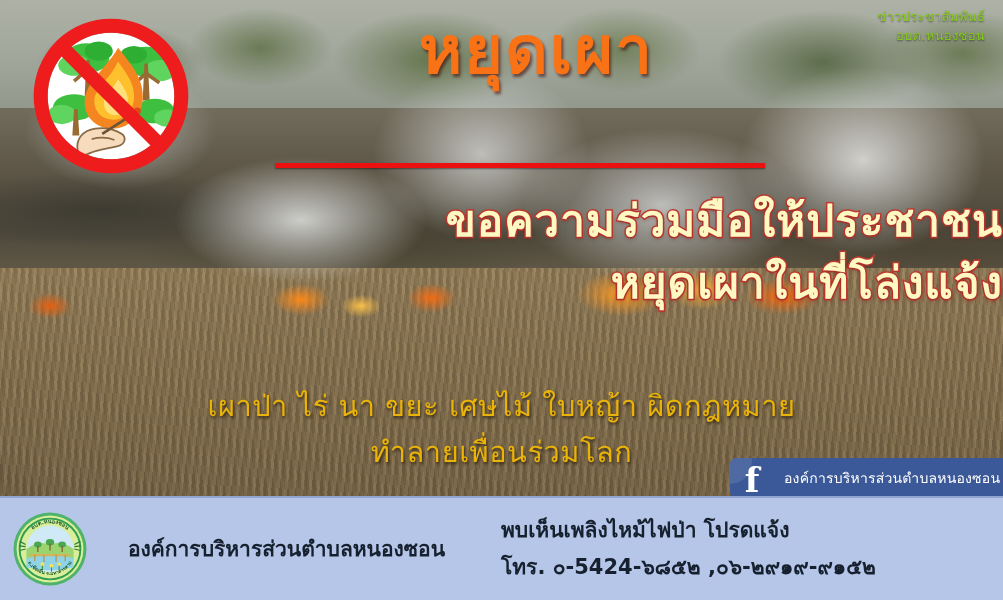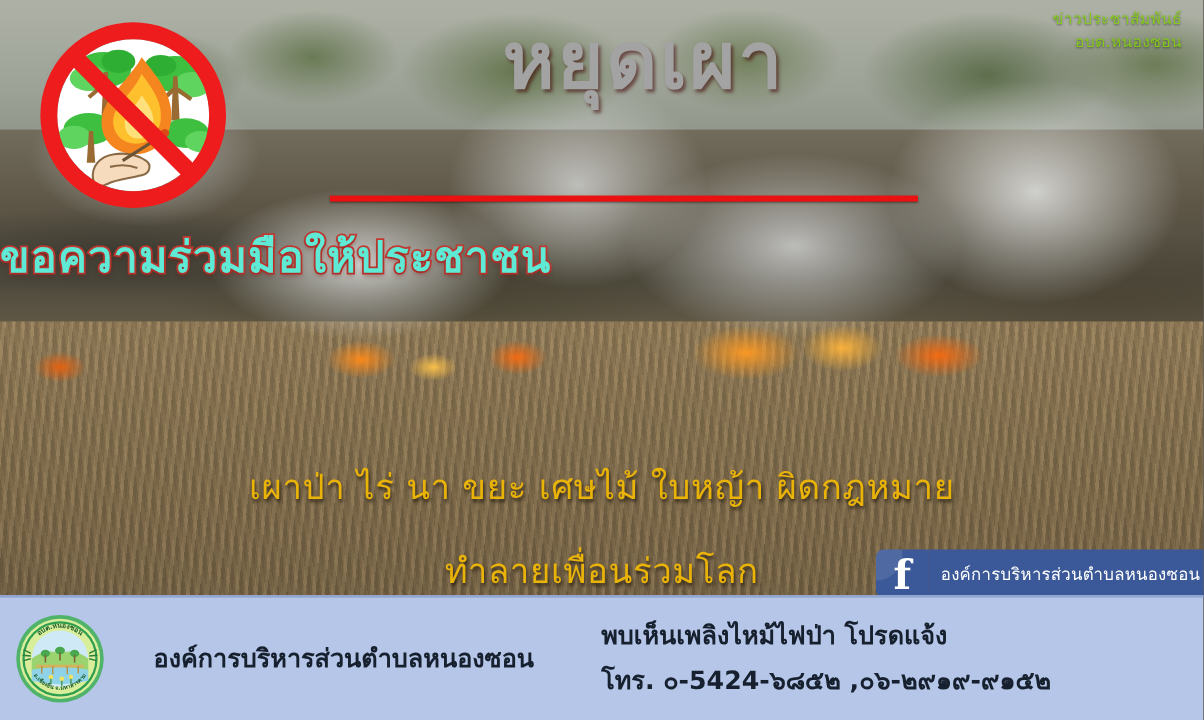--- a/index.html
+++ b/index.html
@@ -116,60 +116,60 @@
   }
   .kicker .k2 { font-size: 13px; }
 
   .title {
     position: absolute;
     left: 0; right: 0; top: 16px;
     text-align: center;
     padding-left: 70px;
     font-size: 66px;
     font-weight: 700;
-    color: #a3a3a3;
+    color: #f97316;
     letter-spacing: 2px;
     text-shadow: 2px 3px 3px rgba(60,0,0,.55);
     line-height: 1.05;
   }
   .rule {
     position: absolute;
     left: 275px; top: 163px;
     width: 490px; height: 5px;
     background: #ec1111;
     box-shadow: 0 1px 2px rgba(0,0,0,.45);
   }
 
   .lead {
     position: absolute;
     left: 0; right: 0; top: 190px;
-    text-align: left;
-    color: #5eead4;
-    font-size: 36px;
+    text-align: right;
+    color: #fef9c3;
+    font-size: 44px;
     font-weight: 700;
     line-height: 1.42;
     letter-spacing: 1px;
     -webkit-text-stroke: 3px #c33a33;
     paint-order: stroke fill;
     text-shadow: 0 2px 4px rgba(120,20,15,.45);
   }
   .lead .l2 { display: block; }
 
   .sub {
     position: absolute;
     left: 0; right: 0; top: 384px;
     text-align: center;
     color: #eab308;
     font-size: 29px;
     font-weight: 400;
     line-height: 1.58;
     letter-spacing: .5px;
     text-shadow: 1px 2px 3px rgba(30,20,10,.75);
   }
-  .sub .s2 { display: block; margin-top: 24px; }
+  .sub .s2 { display: block; }
 
   
   .fb {
     position: absolute;
     left: 730px; top: 458px;
     height: 40px;
     display: flex;
     align-items: stretch;
   }
   .fb-mark {
@@ -315,20 +315,21 @@
   <div class="kicker">
     <div class="k1">ข่าวประชาสัมพันธ์</div>
     <div class="k2">อบต.หนองซอน</div>
   </div>
 
   <div class="title">หยุดเผา</div>
   <div class="rule"></div>
 
   <div class="lead">
     <span class="l1">ขอความร่วมมือให้ประชาชน</span>
+    <span class="l2">หยุดเผาในที่โล่งแจ้ง</span>
   </div>
 
   <div class="sub">
     <span class="s1">เผาป่า ไร่ นา ขยะ เศษไม้ ใบหญ้า ผิดกฎหมาย</span>
     <span class="s2">ทำลายเพื่อนร่วมโลก</span>
   </div>
 
   <div class="fb">
     <div class="fb-mark">
       <span class="fb-f">f</span>

